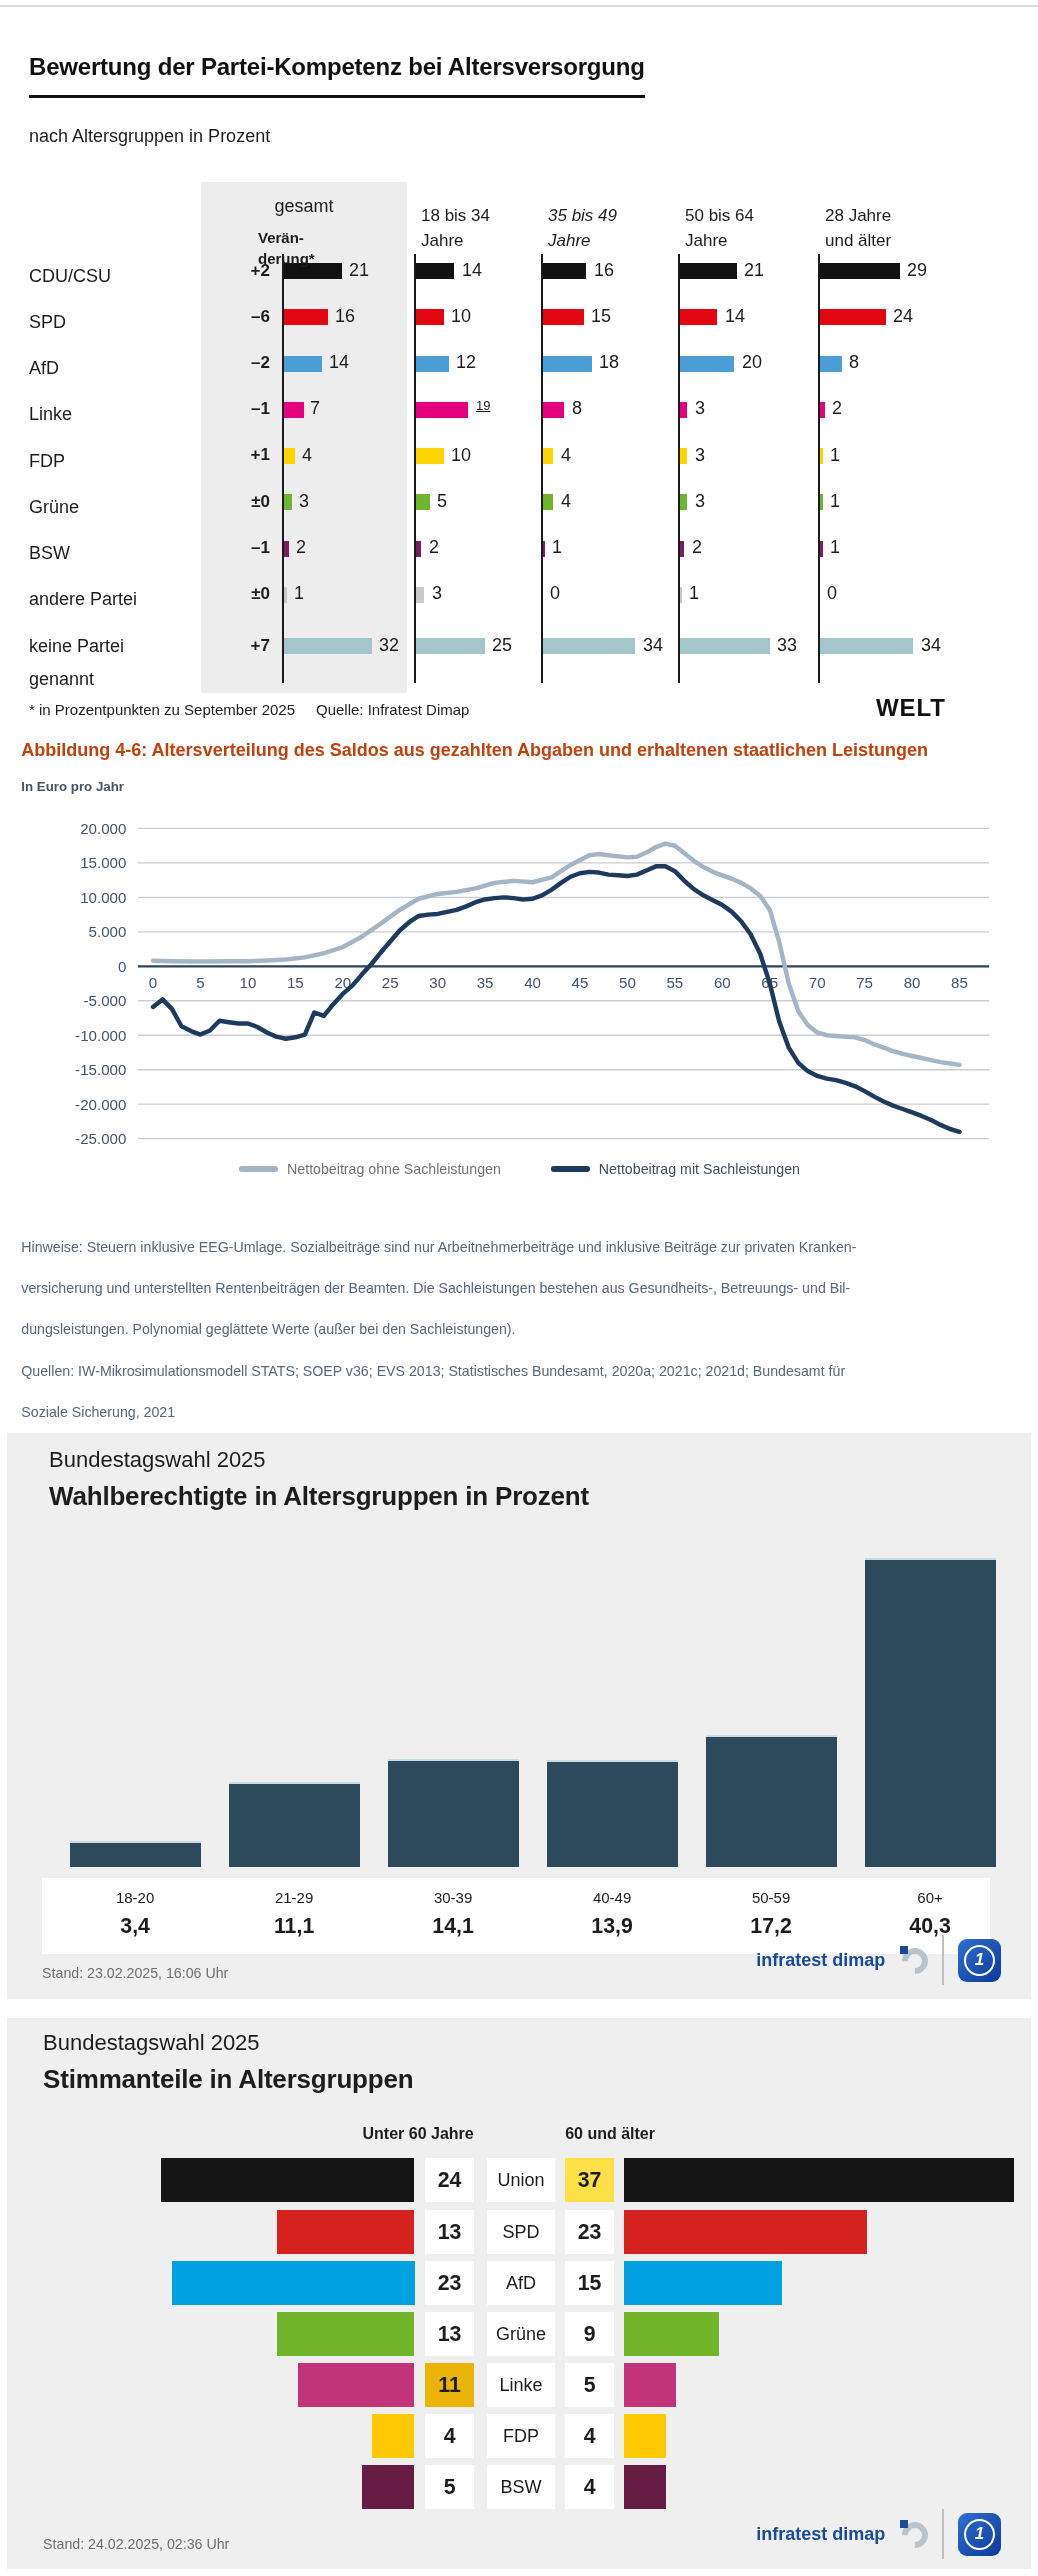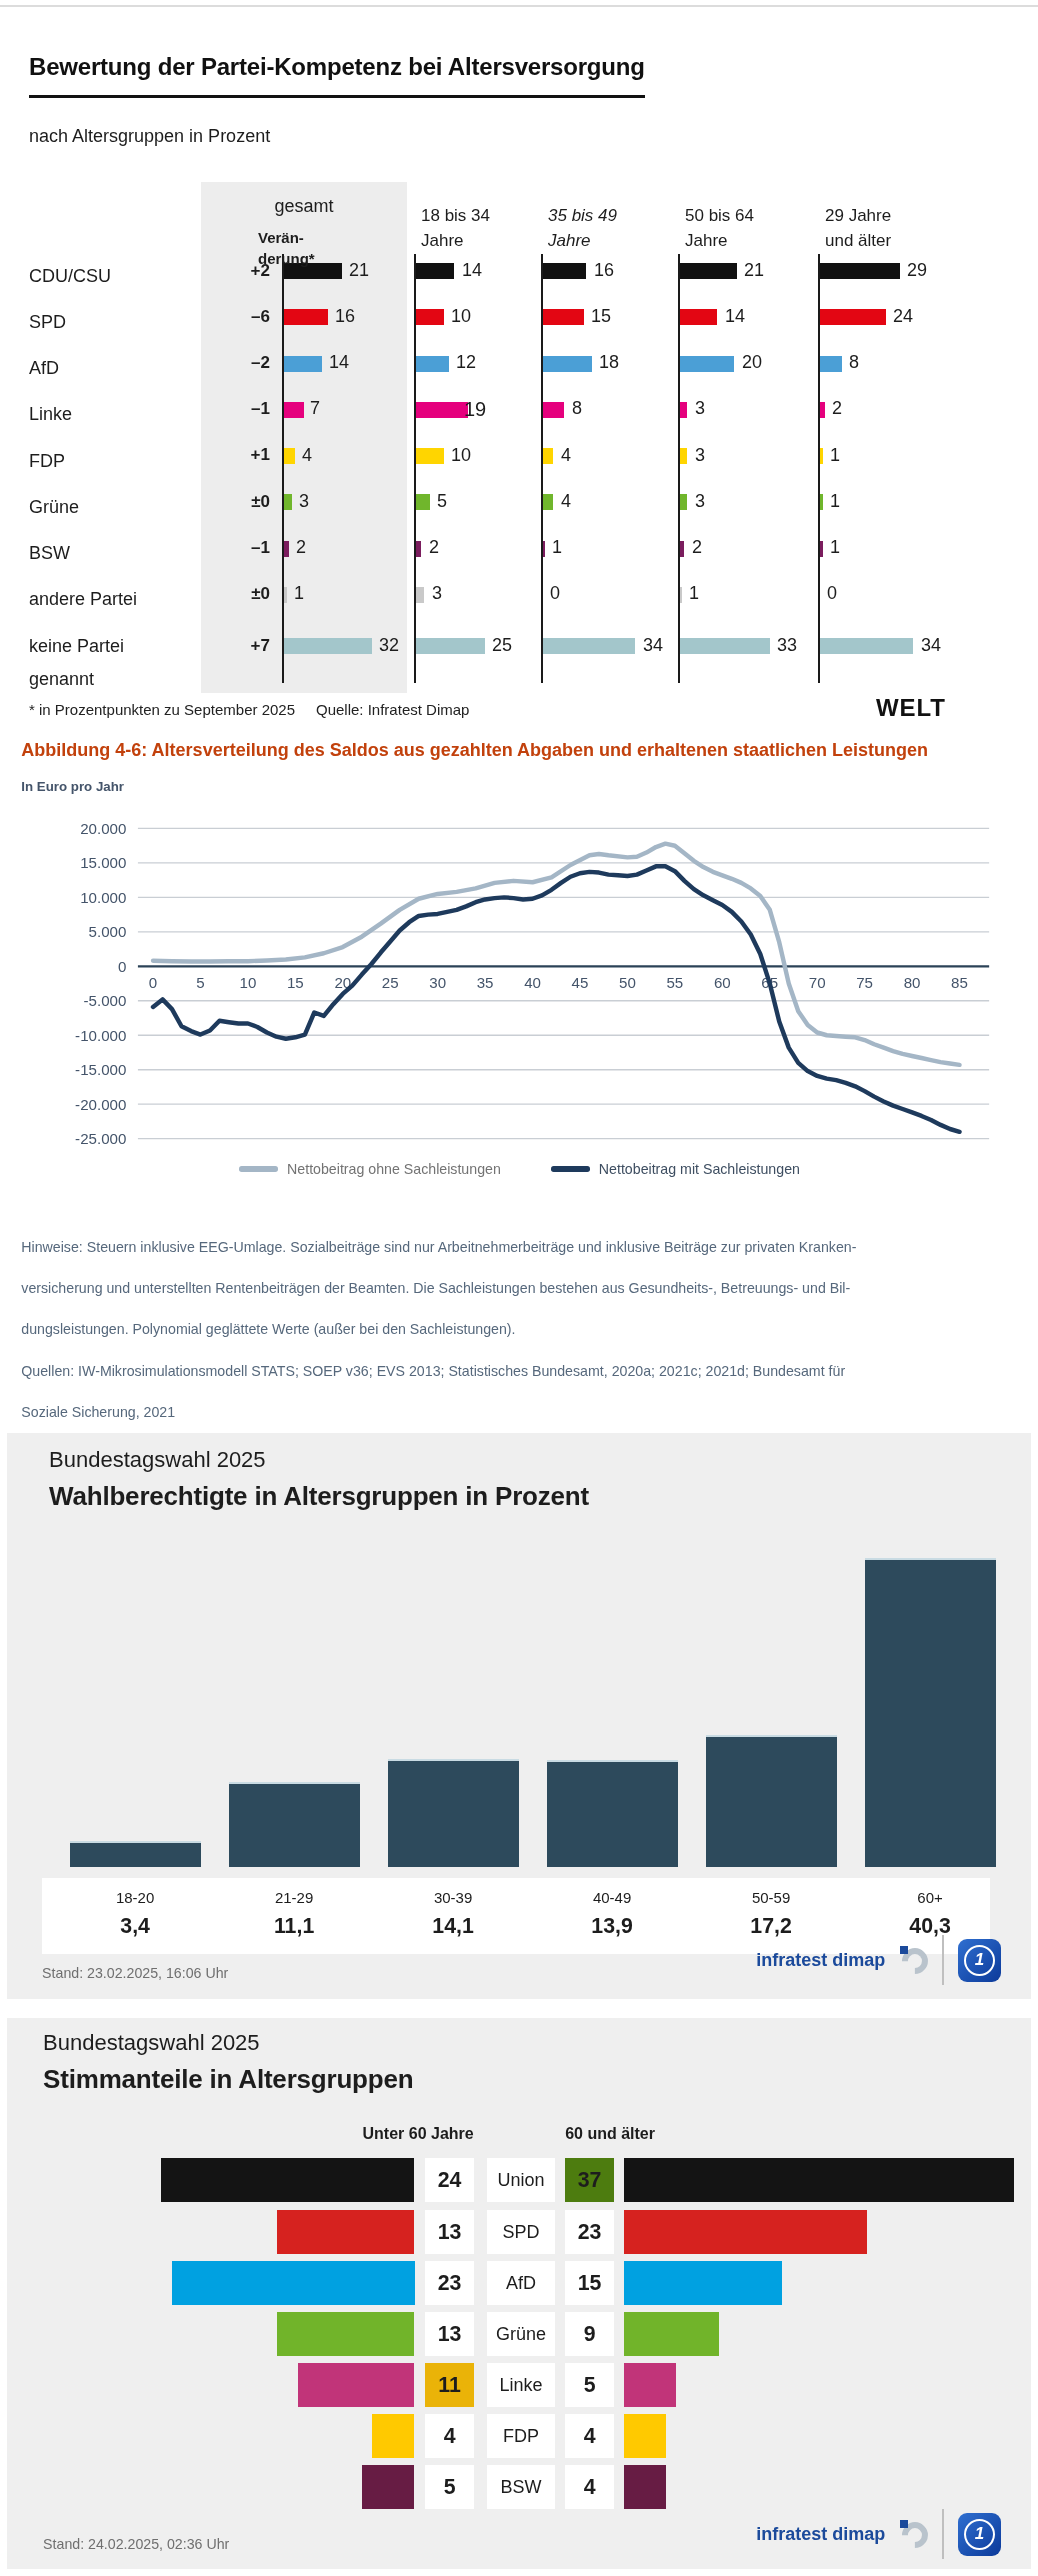--- a/index.html
+++ b/index.html
@@ -41,21 +41,21 @@
     <div>derung*</div>
   </div>
 
   <div id="k-rows" class="abs" style="left:0;top:0;width:1039px;height:727px;">
       <div class="hdr2" style="position: absolute; left: 421px; top: 203px; white-space: pre-line;">18 bis 34
 Jahre</div>
       <div class="hdr2" style="position: absolute; left: 548px; top: 203px; white-space: pre-line; font-style: italic;">35 bis 49
 Jahre</div>
       <div class="hdr2" style="position: absolute; left: 685px; top: 203px; white-space: pre-line;">50 bis 64
 Jahre</div>
-      <div class="hdr2" style="position: absolute; left: 825px; top: 203px; white-space: pre-line;">29 Jahre
+      <div class="hdr2" style="position: absolute; left: 825px; top: 203px; white-space: pre-line;">28 Jahre
 und älter</div>
       <div style="position: absolute; left: 29px; top: 260px; width: 133px; font-size: 18px; line-height: 33px;">CDU/CSU</div>
       <div style="position: absolute; left: 201px; top: 261px; width: 69px; text-align: right; font-size: 17px; font-weight: bold; z-index: 3;">+2</div>
       <div style="position: absolute; left: 284px; top: 263px; width: 58px; height: 16px; background: rgb(17, 17, 17); z-index: 1;"></div>
       <div style="position: absolute; left: 349px; top: 260px; font-size: 18px; z-index: 3;">21</div>
       <div style="position: absolute; left: 416px; top: 263px; width: 38px; height: 16px; background: rgb(17, 17, 17); z-index: 1;"></div>
       <div style="position: absolute; left: 462px; top: 260px; font-size: 18px; z-index: 3;">14</div>
       <div style="position: absolute; left: 542px; top: 263px; width: 44px; height: 16px; background: rgb(17, 17, 17); z-index: 1;"></div>
       <div style="position: absolute; left: 594px; top: 260px; font-size: 18px; z-index: 3;">16</div>
       <div style="position: absolute; left: 679px; top: 263px; width: 58px; height: 16px; background: rgb(17, 17, 17); z-index: 1;"></div>
@@ -84,21 +84,21 @@
       <div style="position: absolute; left: 599px; top: 352px; font-size: 18px; z-index: 3;">18</div>
       <div style="position: absolute; left: 679px; top: 356px; width: 55px; height: 16px; background: rgb(75, 159, 214); z-index: 1;"></div>
       <div style="position: absolute; left: 742px; top: 352px; font-size: 18px; z-index: 3;">20</div>
       <div style="position: absolute; left: 820px; top: 356px; width: 22px; height: 16px; background: rgb(75, 159, 214); z-index: 1;"></div>
       <div style="position: absolute; left: 849px; top: 352px; font-size: 18px; z-index: 3;">8</div>
       <div style="position: absolute; left: 29px; top: 398px; width: 133px; font-size: 18px; line-height: 33px;">Linke</div>
       <div style="position: absolute; left: 201px; top: 399px; width: 69px; text-align: right; font-size: 17px; font-weight: bold; z-index: 3;">–1</div>
       <div style="position: absolute; left: 284px; top: 402px; width: 19.6px; height: 16px; background: rgb(229, 0, 125); z-index: 1;"></div>
       <div style="position: absolute; left: 310px; top: 398px; font-size: 18px; z-index: 3;">7</div>
       <div style="position: absolute; left: 416px; top: 402px; width: 52px; height: 16px; background: rgb(229, 0, 125); z-index: 1;"></div>
-      <div style="position: absolute; left: 464px; top: 398px; font-size: 20px; z-index: 3;">19</div>
+      <div style="position: absolute; left: 476px; top: 398px; font-size: 13px; z-index: 3; text-decoration: underline;">19</div>
       <div style="position: absolute; left: 542px; top: 402px; width: 22px; height: 16px; background: rgb(229, 0, 125); z-index: 1;"></div>
       <div style="position: absolute; left: 572px; top: 398px; font-size: 18px; z-index: 3;">8</div>
       <div style="position: absolute; left: 679px; top: 402px; width: 8px; height: 16px; background: rgb(229, 0, 125); z-index: 1;"></div>
       <div style="position: absolute; left: 695px; top: 398px; font-size: 18px; z-index: 3;">3</div>
       <div style="position: absolute; left: 820px; top: 402px; width: 5.3px; height: 16px; background: rgb(229, 0, 125); z-index: 1;"></div>
       <div style="position: absolute; left: 832px; top: 398px; font-size: 18px; z-index: 3;">2</div>
       <div style="position: absolute; left: 29px; top: 445px; width: 133px; font-size: 18px; line-height: 33px;">FDP</div>
       <div style="position: absolute; left: 201px; top: 445px; width: 69px; text-align: right; font-size: 17px; font-weight: bold; z-index: 3;">+1</div>
       <div style="position: absolute; left: 284px; top: 448px; width: 10.7px; height: 16px; background: rgb(255, 213, 0); z-index: 1;"></div>
       <div style="position: absolute; left: 302px; top: 445px; font-size: 18px; z-index: 3;">4</div>
@@ -284,21 +284,21 @@
   <div class="abs kicker" style="left:36px;top:12.4px;">Bundestagswahl 2025</div>
   <div class="abs boxtitle" style="left:36px;top:46px;">Stimmanteile in Altersgruppen</div>
 
   <div class="abs" style="left:411px;top:107px;transform:translateX(-50%);font-size:16px;font-weight:bold;">Unter 60 Jahre</div>
   <div class="abs" style="left:603px;top:107px;transform:translateX(-50%);font-size:16px;font-weight:bold;">60 und älter</div>
 
   <div id="bf-rows" class="abs" style="left:0;top:0;width:1024px;height:551px;">
       <div style="position: absolute; left: 154px; top: 140px; width: 253px; height: 44px; background: rgb(20, 20, 20);"></div>
       <div style="position: absolute; left: 418px; top: 140px; width: 49px; height: 44px; background: rgb(255, 255, 255); display: flex; align-items: center; justify-content: center; font-size: 21.3px; font-weight: bold;">24</div>
       <div style="position: absolute; left: 480px; top: 140px; width: 68px; height: 44px; background: rgb(255, 255, 255); display: flex; align-items: center; justify-content: center; font-size: 18px;">Union</div>
-      <div style="position: absolute; left: 558px; top: 140px; width: 49px; height: 44px; background: #4d7c0f; display: flex; align-items: center; justify-content: center; font-size: 21.3px; font-weight: bold;">37</div>
+      <div style="position: absolute; left: 558px; top: 140px; width: 49px; height: 44px; background: #fde047; display: flex; align-items: center; justify-content: center; font-size: 21.3px; font-weight: bold;">37</div>
       <div style="position: absolute; left: 617px; top: 140px; width: 390px; height: 44px; background: rgb(20, 20, 20);"></div>
       <div style="position: absolute; left: 270px; top: 192px; width: 137px; height: 44px; background: rgb(214, 34, 31);"></div>
       <div style="position: absolute; left: 418px; top: 192px; width: 49px; height: 44px; background: rgb(255, 255, 255); display: flex; align-items: center; justify-content: center; font-size: 21.3px; font-weight: bold;">13</div>
       <div style="position: absolute; left: 480px; top: 192px; width: 68px; height: 44px; background: rgb(255, 255, 255); display: flex; align-items: center; justify-content: center; font-size: 18px;">SPD</div>
       <div style="position: absolute; left: 558px; top: 192px; width: 49px; height: 44px; background: rgb(255, 255, 255); display: flex; align-items: center; justify-content: center; font-size: 21.3px; font-weight: bold;">23</div>
       <div style="position: absolute; left: 617px; top: 192px; width: 243px; height: 44px; background: rgb(214, 34, 31);"></div>
       <div style="position: absolute; left: 165px; top: 243px; width: 243px; height: 44px; background: rgb(0, 161, 225);"></div>
       <div style="position: absolute; left: 418px; top: 243px; width: 49px; height: 44px; background: rgb(255, 255, 255); display: flex; align-items: center; justify-content: center; font-size: 21.3px; font-weight: bold;">23</div>
       <div style="position: absolute; left: 480px; top: 243px; width: 68px; height: 44px; background: rgb(255, 255, 255); display: flex; align-items: center; justify-content: center; font-size: 18px;">AfD</div>
       <div style="position: absolute; left: 558px; top: 243px; width: 49px; height: 44px; background: rgb(255, 255, 255); display: flex; align-items: center; justify-content: center; font-size: 21.3px; font-weight: bold;">15</div>

